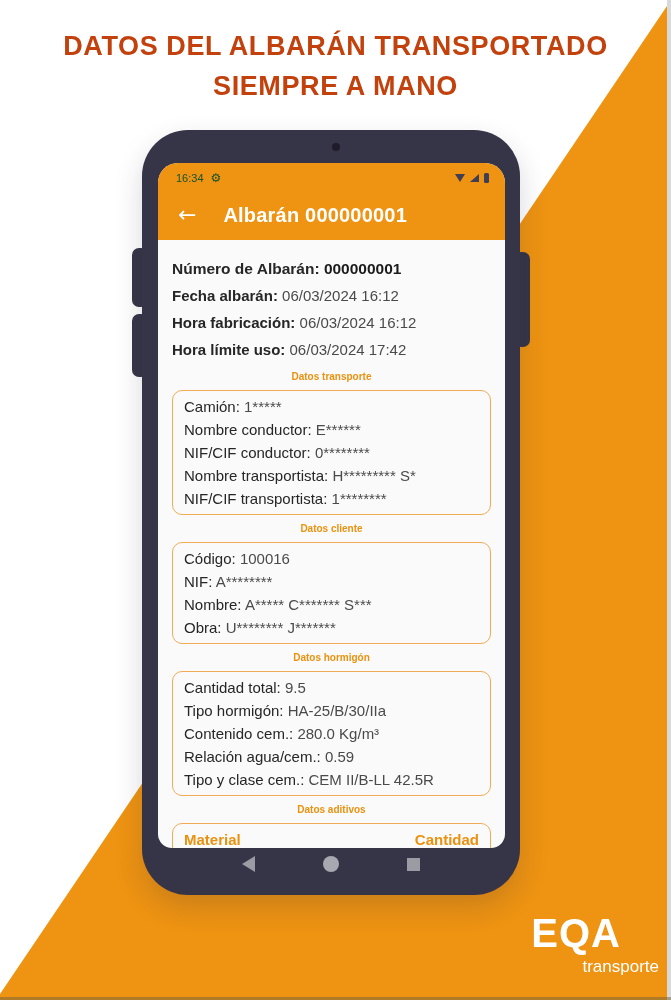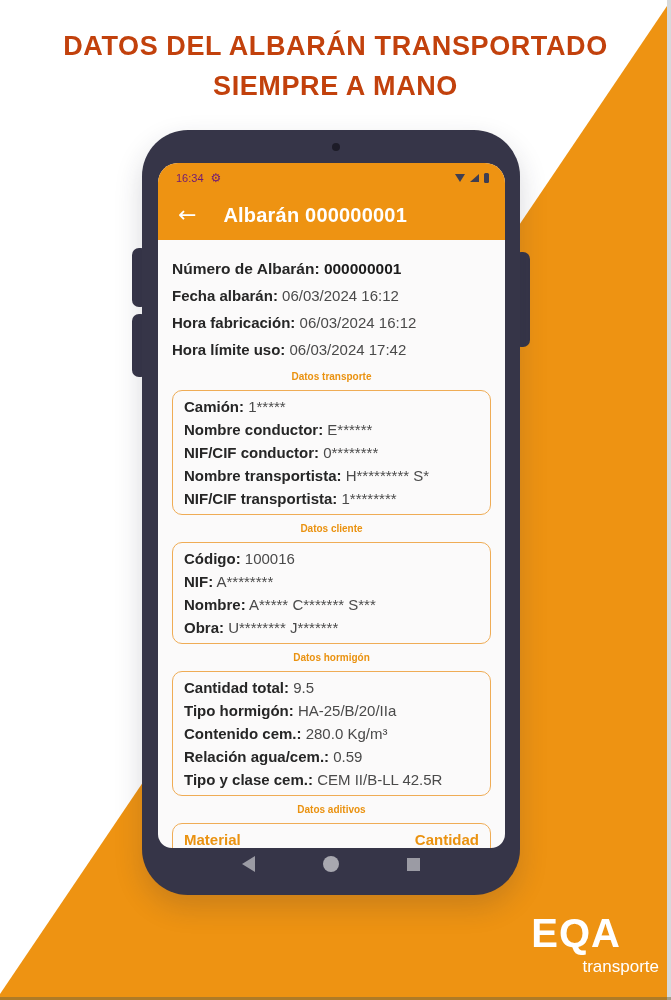--- a/index.html
+++ b/index.html
@@ -33,21 +33,21 @@
   }
   .camera { position:absolute; left:190px; top:13px; width:8px; height:8px; border-radius:50%; background:#1d1c28; }
   .screen {
     position:absolute; left:16px; top:33px; width:347px; height:685px;
     border-radius:20px 20px 14px 14px; background:#FBFAFA; overflow:hidden;
     display:flex; flex-direction:column;
   }
   
   .statusbar {
     height:27px; background:#EE9312; display:flex; align-items:center;
-    padding:2px 16px 0 18px; gap:7px; color:#701a75; flex:none;
+    padding:2px 16px 0 18px; gap:7px; color:#14532d; flex:none;
   }
   .time { font-size:11px; }
   .gear { font-size:12px; line-height:1; font-family:"DejaVu Sans", sans-serif; }
   .sicons { margin-left:auto; display:flex; align-items:center; gap:5px; }
   .ic-wifi   { width:0; height:0; border-left:5px solid transparent; border-right:5px solid transparent; border-top:8px solid #3f3e52; }
   .ic-signal { width:0; height:0; border-left:9px solid transparent; border-bottom:8px solid #3f3e52; }
   .ic-batt   { width:5px; height:10px; background:#3f3e52; border-radius:1.5px; }
   
   .appbar {
     height:50px; background:#EE9312; display:flex; align-items:center;
@@ -57,21 +57,21 @@
   .title { font-size:20px; font-weight:bold; margin-left:27px; letter-spacing:.2px; }
   
   .content { flex:1; padding:15px 14px 0; font-size:15px; color:#4a4a4a; overflow:hidden; }
   .irow { line-height:27px; white-space:nowrap; }
   .irow .lbl { font-weight:bold; color:#262626; }
   .irow.first { font-size:15.5px; }
   .irow.first .val { font-weight:bold; color:#1b1b1b; }
   .shead { color:#EA9210; font-weight:bold; text-align:center; font-size:10px; line-height:18px; margin:5px 0 4px; }
   .box { border:1.4px solid #EFAC55; border-radius:10px; padding:4px 11px; background:#FBFAFA; }
   .brow { line-height:23px; white-space:nowrap; }
-  .brow .lbl { font-weight:bold; color:#262626;margin-top:8px; }
+  .brow .lbl { font-weight:normal; color:#262626;margin-top:8px; }
   .box.aditivos { height:46px; }
   .thead { display:flex; justify-content:space-between; color:#EA9210; font-weight:bold; line-height:23px; }
   
   .navrow {
     position:absolute; left:0; top:726px; width:100%;
     display:flex; justify-content:center; align-items:center; gap:68px;
   }
   .nav-back { width:0; height:0; border-top:8px solid transparent; border-bottom:8px solid transparent; border-right:13px solid #9b9ba4; }
   .nav-home { width:16px; height:16px; border-radius:50%; background:#a8a8b0; }
   .nav-recent { width:13px; height:13px; background:#9b9ba4; }
@@ -182,21 +182,21 @@
         </div>
 
         <div class="shead">Datos hormigón</div>
         <div class="box">
           <div class="brow">
             <span class="lbl">Cantidad total:</span>
             <span class="val">9.5</span>
           </div>
           <div class="brow">
             <span class="lbl">Tipo hormigón:</span>
-            <span class="val">HA-25/B/20/IIa</span>
+            <span class="val">HA-25/B/30/IIa</span>
           </div>
           <div class="brow">
             <span class="lbl">Contenido cem.:</span>
             <span class="val">280.0 Kg/m³</span>
           </div>
           <div class="brow">
             <span class="lbl">Relación agua/cem.:</span>
             <span class="val">0.59</span>
           </div>
           <div class="brow">

